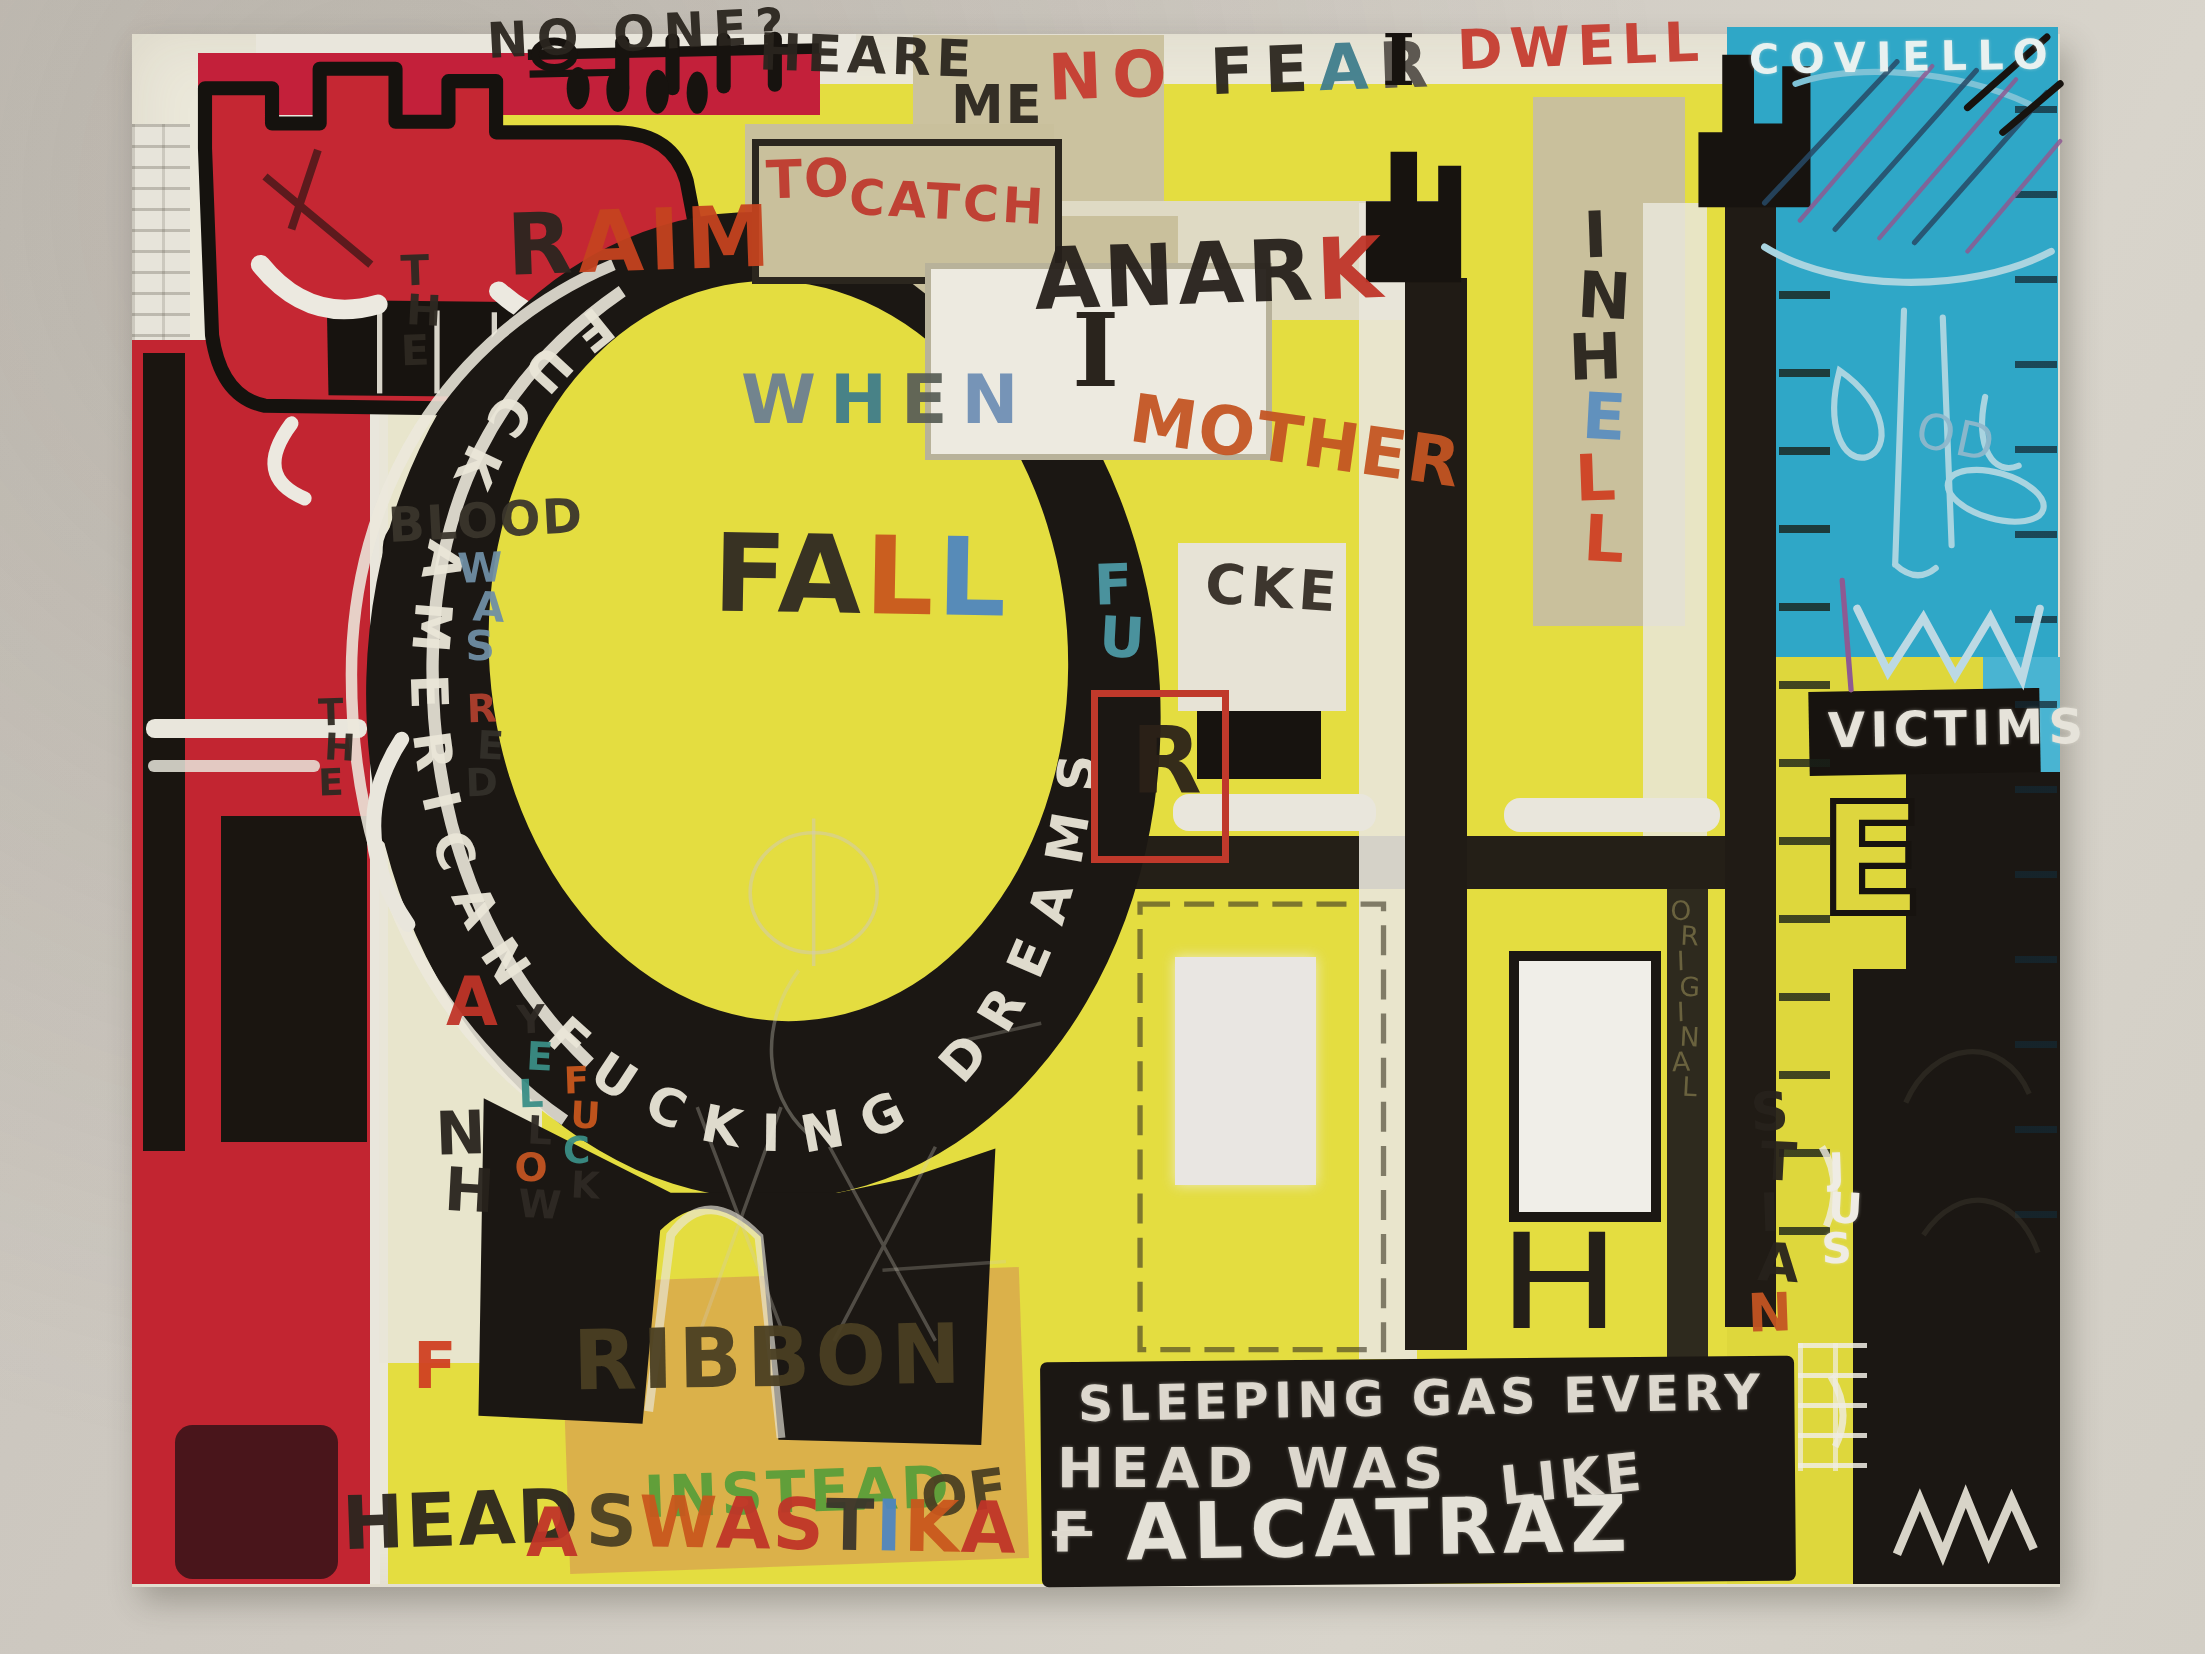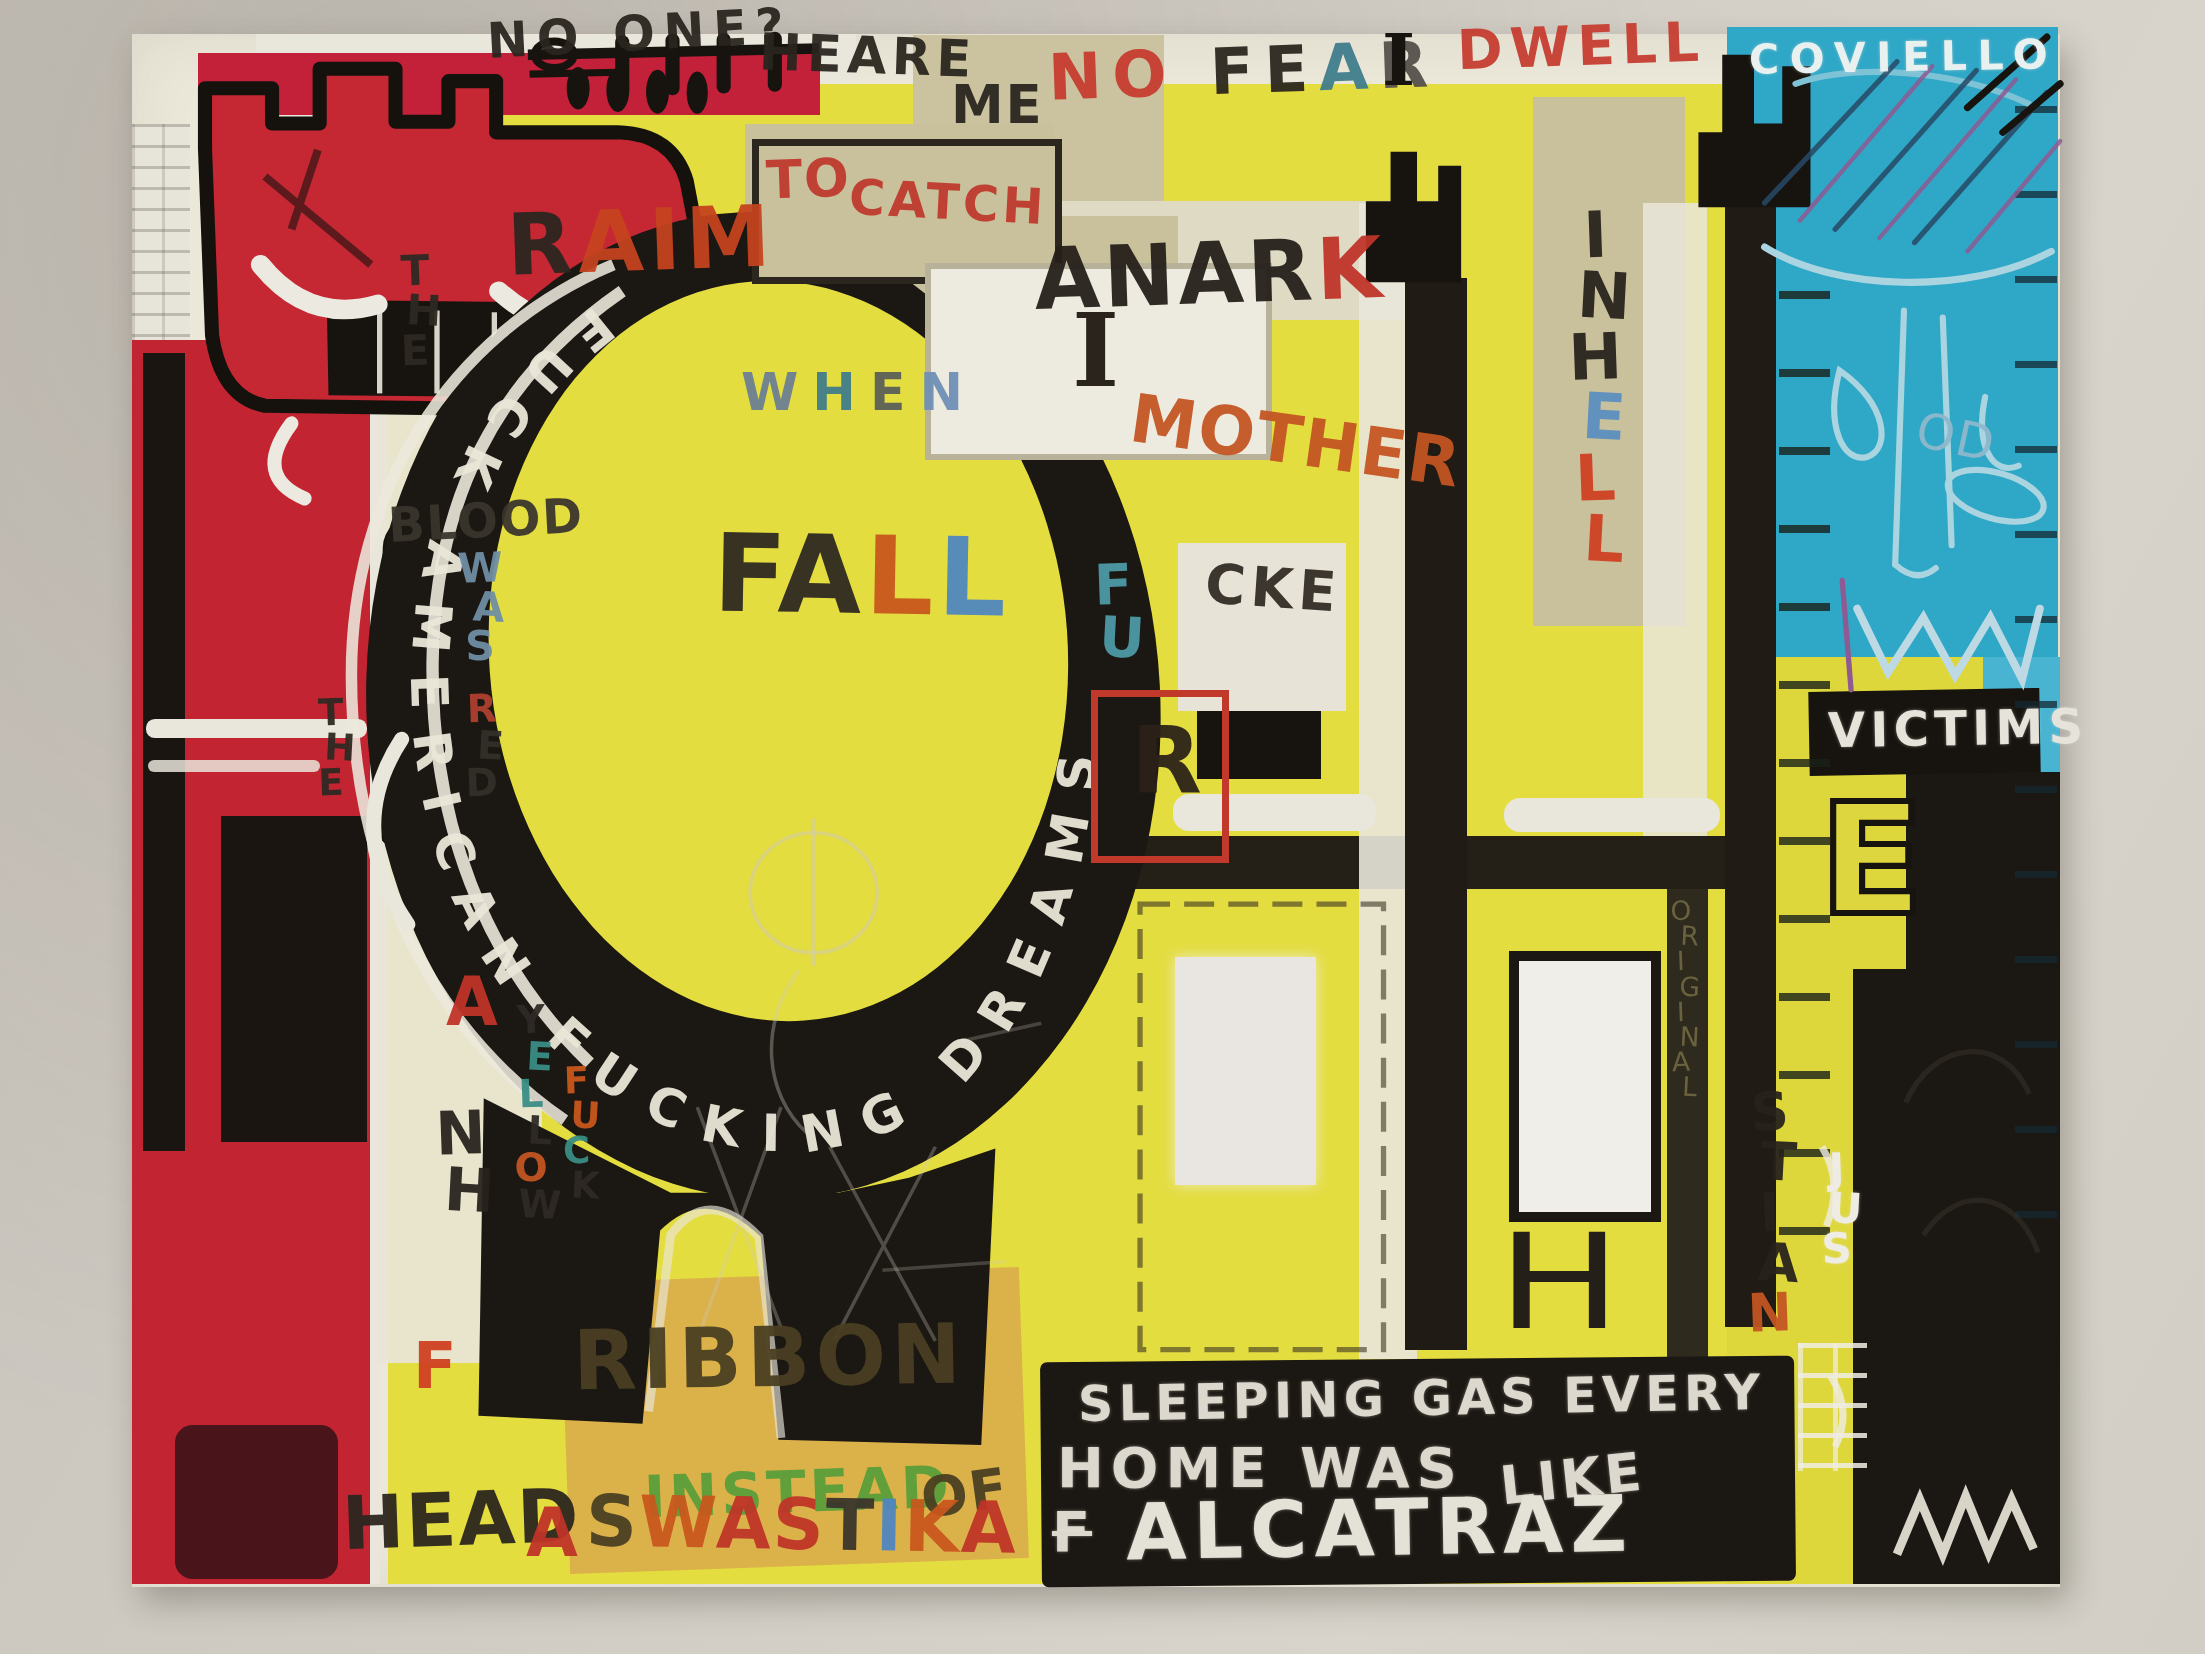--- a/index.html
+++ b/index.html
@@ -195,21 +195,21 @@
 <div class="w crayon" style="left: 759px; top: 30px; font-size: 51px; letter-spacing: 5.3px; transform: rotate(2deg); color: rgb(42, 37, 30);">HEARE</div>
 <div class="w crayon" style="left: 951px; top: 78px; font-size: 53px; color: rgb(42, 37, 30);">ME</div>
 <div class="w crayon" style="left:1048px;top:39px;font-size:64px;letter-spacing:10.6px;transform:rotate(-2deg)"><span style="color: rgb(198, 60, 48);">N</span><span style="color: rgb(198, 60, 48);">O</span><span> </span><span style="color: rgb(42, 37, 30);">F</span><span style="color: rgb(42, 37, 30);">E</span><span style="color: rgb(63, 125, 140);">A</span><span style="color: rgb(85, 80, 73);">R</span></div>
 <div class="w serif" style="left: 1382px; top: 25px; font-size: 71px; color: rgb(23, 19, 15);">I</div>
 <div class="w crayon" style="left: 1457px; top: 19.4px; font-size: 55px; letter-spacing: 7px; transform: rotate(-2deg); color: rgb(198, 60, 48);">DWELL</div>
 <div class="w chalk" style="left: 1749px; top: 37px; font-size: 41px; letter-spacing: 10.6px; transform: rotate(-1deg); color: rgb(232, 241, 240);">COVIELLO</div>
 
 <div class="w crayon" style="left:507px;top:198px;font-size:85px;letter-spacing:5.3px;transform:rotate(-2deg)"><span style="color: rgb(42, 37, 31);">R</span><span style="color: rgb(197, 67, 31);">A</span><span style="color: rgb(197, 67, 31);">I</span><span style="color: rgb(197, 67, 31);">M</span></div>
 <div class="w crayon" style="left: 766px; top: 152px; font-size: 53px; transform: rotate(-2deg); z-index: 9; color: rgb(191, 58, 46);">TO</div>
 <div class="w crayon" style="left: 849px; top: 178px; font-size: 49px; letter-spacing: 3.5px; transform: rotate(3deg); z-index: 9; color: rgb(191, 58, 46);">CATCH</div>
-<div class="w crayon" style="left:741px;top:366px;font-size:52px;letter-spacing:14px"><span style="color: rgb(107, 127, 147);">W</span><span style="color: rgb(63, 125, 140);">H</span><span style="color: rgb(90, 95, 88);">E</span><span style="color: rgb(111, 143, 181);">N</span></div>
+<div class="w crayon" style="left:741px;top:366px;font-size:68px;letter-spacing:14px"><span style="color: rgb(107, 127, 147);">W</span><span style="color: rgb(63, 125, 140);">H</span><span style="color: rgb(90, 95, 88);">E</span><span style="color: rgb(111, 143, 181);">N</span></div>
 <div class="w serif" style="left: 1072px; top: 300px; font-size: 101px; z-index: 9; color: rgb(42, 36, 29);">I</div>
 <div class="w crayon" style="left:713px;top:522px;font-size:108px;letter-spacing:3.5px;transform:rotate(1deg)"><span style="color: rgb(46, 40, 34);">F</span><span style="color: rgb(46, 40, 34);">A</span><span style="color: rgb(201, 87, 29);">L</span><span style="color: rgb(79, 134, 192);">L</span></div>
 <div class="w crayon" style="left:1034px;top:231px;font-size:85px;letter-spacing:3.5px;transform:rotate(-2deg)"><span style="color: rgb(37, 31, 26);">A</span><span style="color: rgb(37, 31, 26);">N</span><span style="color: rgb(37, 31, 26);">A</span><span style="color: rgb(37, 31, 26);">R</span><span style="color: rgb(192, 52, 40);">K</span></div>
 <div class="w crayon" style="left: 1129px; top: 408px; font-size: 67px; letter-spacing: 1.8px; transform: rotate(8deg); color: rgb(196, 85, 34);">MOTHER</div>
 <div class="wv crayon" style="left:1094px;top:558px;font-size:56px">
     <span style="color: rgb(77, 154, 166);">F</span>
     <span style="color: rgb(77, 154, 166);">U</span>
   </div>
 <div class="w crayon" style="left: 1205px; top: 561px; font-size: 55px; letter-spacing: 5.3px; transform: rotate(4deg); color: rgb(51, 44, 36);">CKE</div>
 <div class="w crayon" style="left: 1131px; top: 716px; font-size: 92px; z-index: 9; color: rgb(43, 33, 24);">R</div>
@@ -257,21 +257,21 @@
 <div class="w crayon" style="left: 413px; top: 1334px; font-size: 64px; color: rgb(208, 64, 34);">F</div>
 
 <div class="w crayon" style="left: 573px; top: 1316px; font-size: 83px; letter-spacing: 5.3px; transform: rotate(-1deg); color: rgb(74, 63, 34);">RIBBON</div>
 <div class="w crayon" style="left: 644px; top: 1463px; font-size: 58px; letter-spacing: 3.5px; transform: rotate(-2deg); color: rgb(90, 158, 58);">INSTEAD</div>
 <div class="w crayon" style="left: 921px; top: 1466px; font-size: 55px; transform: rotate(-8deg); color: rgb(74, 63, 34);">OF</div>
 <div class="w crayon" style="left: 342px; top: 1482px; font-size: 74px; letter-spacing: 1.8px; transform: rotate(-2deg); color: rgb(43, 37, 30);">HEAD</div>
 <div class="w crayon" style="left: 526px; top: 1500px; font-size: 67px; color: rgb(192, 52, 40);">A</div>
 <div class="w crayon" style="left:586px;top:1489px;font-size:71px;letter-spacing:1.8px;transform:rotate(1deg)"><span style="color: rgb(74, 63, 34);">S</span><span style="color: rgb(201, 87, 29);">W</span><span style="color: rgb(192, 52, 40);">A</span><span style="color: rgb(192, 52, 40);">S</span><span style="color: rgb(58, 52, 43);">T</span><span style="color: rgb(79, 134, 192);">I</span><span style="color: rgb(201, 87, 29);">K</span><span style="color: rgb(192, 52, 40);">A</span></div>
 
 <div class="w chalk" style="left: 1078px; top: 1374px; font-size: 49px; letter-spacing: 5.3px; transform: rotate(-1deg); color: rgb(221, 216, 206);">SLEEPING GAS EVERY</div>
-<div class="w chalk" style="left: 1057px; top: 1440px; font-size: 56px; letter-spacing: 7px; color: rgb(221, 216, 206);">HOME WAS</div>
+<div class="w chalk" style="left: 1057px; top: 1440px; font-size: 56px; letter-spacing: 7px; color: rgb(221, 216, 206);">HEAD WAS</div>
 <div class="w chalk" style="left: 1500px; top: 1452px; font-size: 53px; letter-spacing: 3.5px; transform: rotate(-6deg); color: rgb(221, 216, 206);">LIKE</div>
 <div class="w chalk" style="left: 1052px; top: 1504px; font-size: 56px; text-decoration: line-through; color: rgb(221, 216, 206);">F</div>
 <div class="w chalk" style="left: 1126px; top: 1489px; font-size: 78px; letter-spacing: 7px; transform: rotate(-1deg); color: rgb(228, 225, 215);">ALCATRAZ</div>
 
 <div class="w chalk" style="left: 1828px; top: 704px; font-size: 48px; letter-spacing: 5.3px; transform: rotate(-1deg); color: rgb(230, 227, 218);">VICTIMS</div>
 <div class="w estroke" style="left: 1819px; top: 783px; font-size: 154px; color: rgb(222, 214, 62);">E</div>
 <div class="wv crayon" style="left:1572px;top:205px;font-size:64px">
     <span style="color: rgb(39, 34, 28);">I</span>
     <span style="color: rgb(39, 34, 28);">N</span>
     <span style="color: rgb(39, 34, 28);">H</span>

